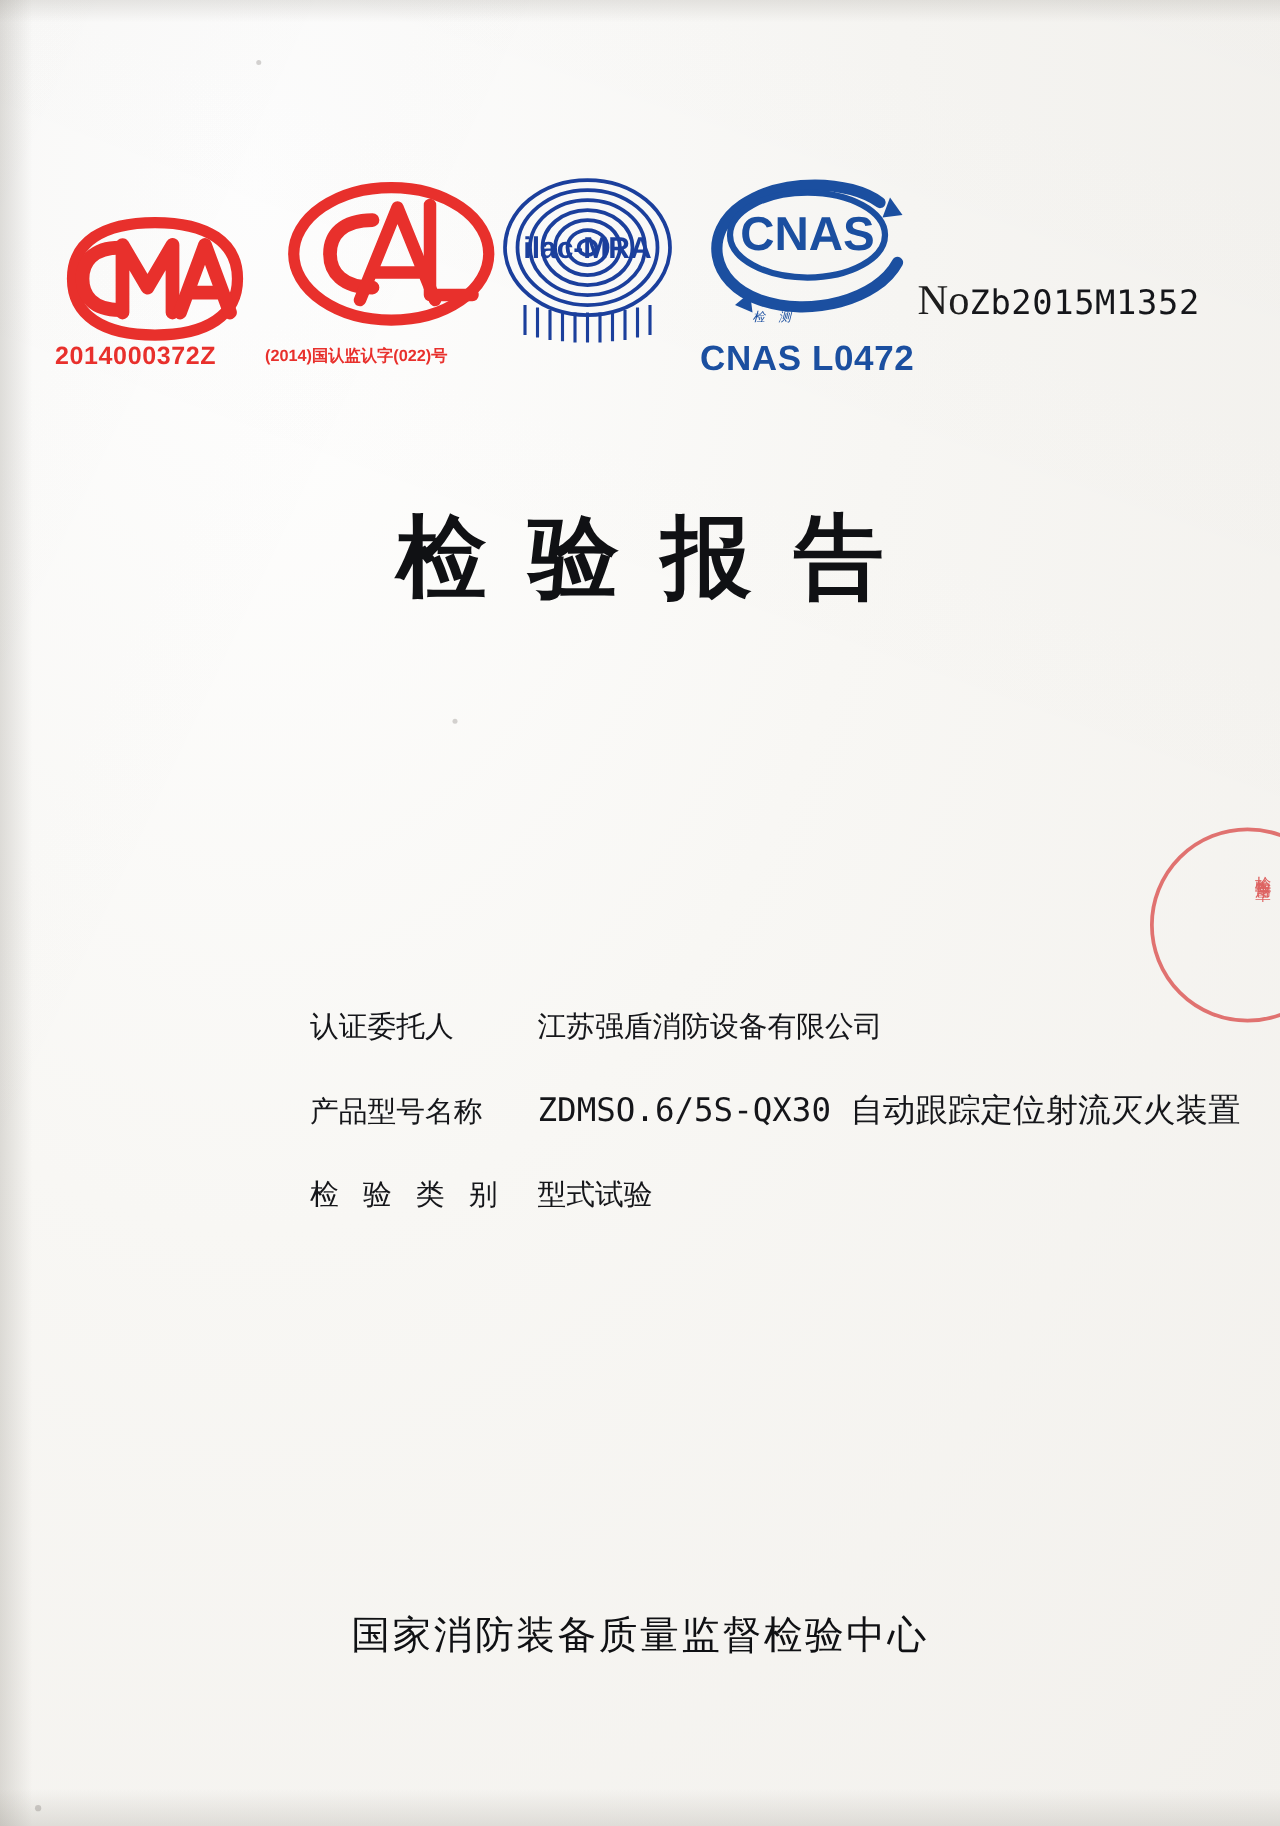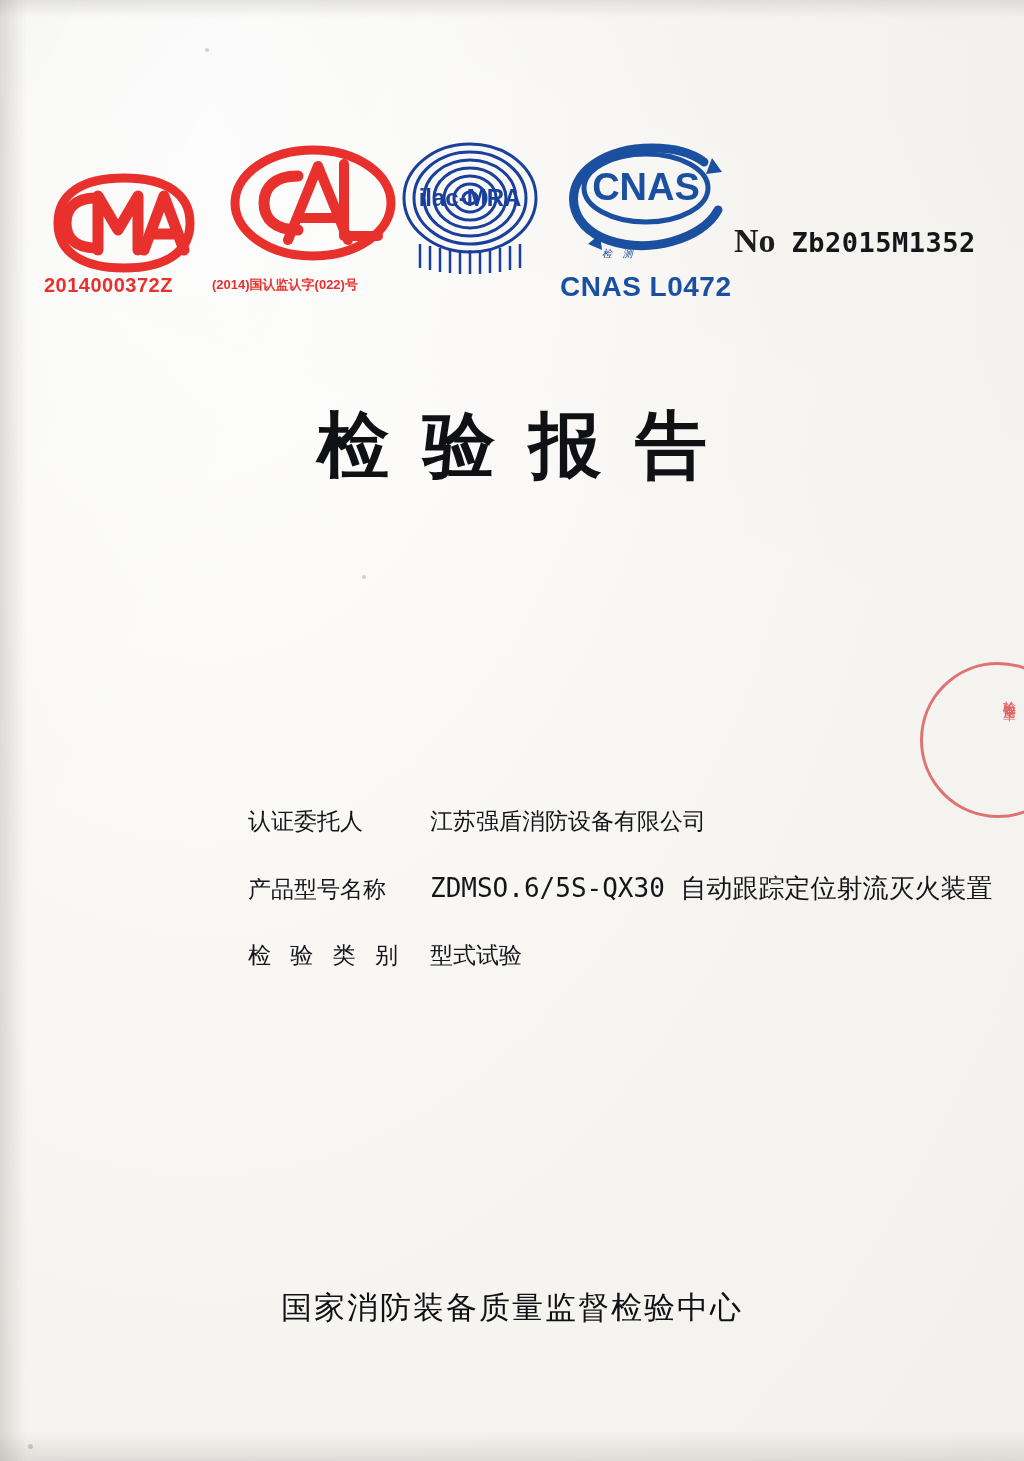--- a/index.html
+++ b/index.html
@@ -113,22 +113,21 @@
     font-style: italic;
   }
 
   
   .report-no-box {
     position: absolute;
     left: 690px;
     top: 92px;
     display: flex;
     align-items: baseline;
-    gap: 16px;
-    font-weight: bold;
+    gap: 0;
   }
   .no-glyph {
     font-family: "Liberation Serif", serif;
     font-size: 34px;
     color: #1d1d1d;
     position: relative;
     letter-spacing: 0px;
   }
   .report-no {
     font-family: "DejaVu Sans Mono", monospace;

